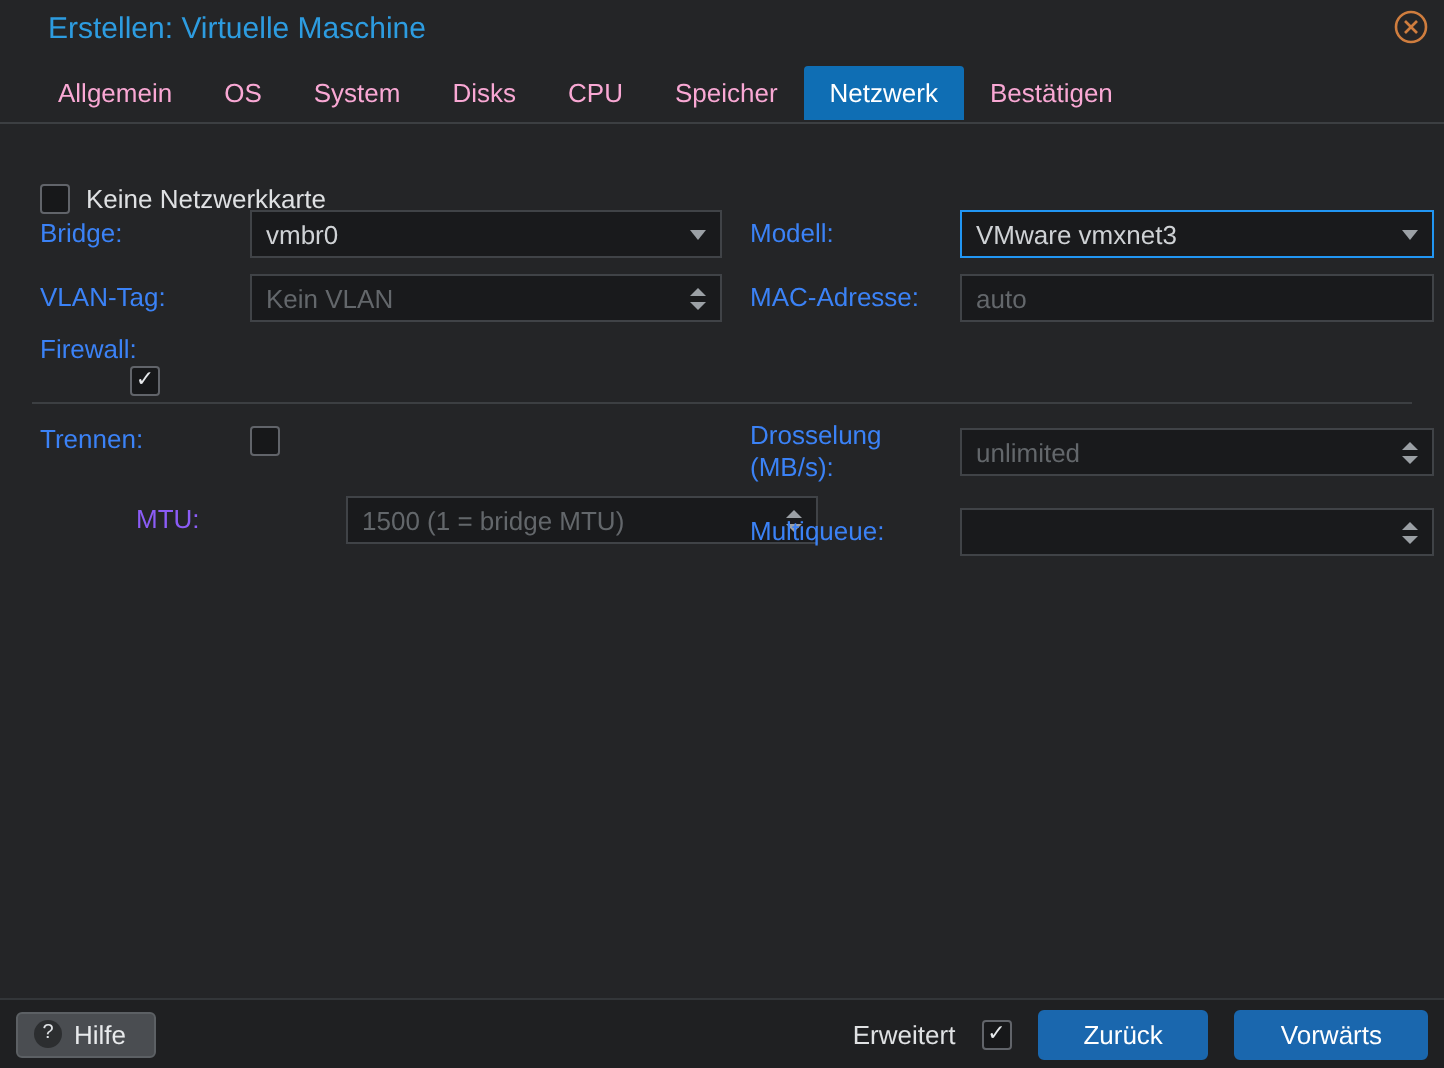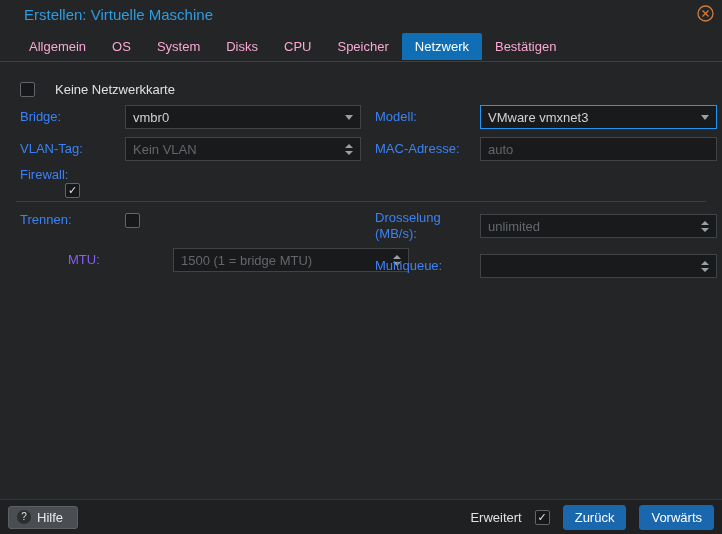--- a/index.html
+++ b/index.html
@@ -66,21 +66,21 @@
     border:1px solid #5c6064;border-radius:3px;color:#e8eaec;
     padding:3px 14px 3px 8px;cursor:pointer;
   }
   .help-icon{
     width:14px;height:14px;border-radius:50%;background:#2c2e30;
     line-height:14px;text-align:center;font-size:10px;color:#dfe2e5;
   }
   .footer-right{margin-left:auto;display:flex;align-items:center;gap:13px;}
   .btn{
     background:#1a67ae;border:1px solid #1a67ae;border-radius:3px;
-    color:#ffffff;padding:4px 11px;cursor:pointer;font-size:13px;
+    color:#ffffff;padding:4px 22px;cursor:pointer;font-size:13px;
   }
 </style>
 </head>
 <body>
 
 <div class="dialog">
 
   <div class="title">Erstellen: Virtuelle Maschine</div>
   <div class="close-tool">
     <svg width="17" height="17" viewBox="0 0 17 17">
@@ -95,21 +95,21 @@
     <div class="tab">OS</div>
     <div class="tab">System</div>
     <div class="tab">Disks</div>
     <div class="tab">CPU</div>
     <div class="tab">Speicher</div>
     <div class="tab active">Netzwerk</div>
     <div class="tab">Bestätigen</div>
   </div>
   <div class="tabline"></div>
 
-  <div class="frow" style="top:82px;left:20px;gap:20px;">
+  <div class="frow" style="top:92px;left:20px;gap:8px;">
     <div class="checkbox"></div>
     <div>Keine Netzwerkkarte</div>
   </div>
 
   <div class="frow" style="top:105px;left:20px;">
     <div class="flabel">Bridge:</div>
     <div class="field">
       <span class="val">vmbr0</span>
       <span class="dd-trigger"></span>
     </div>

